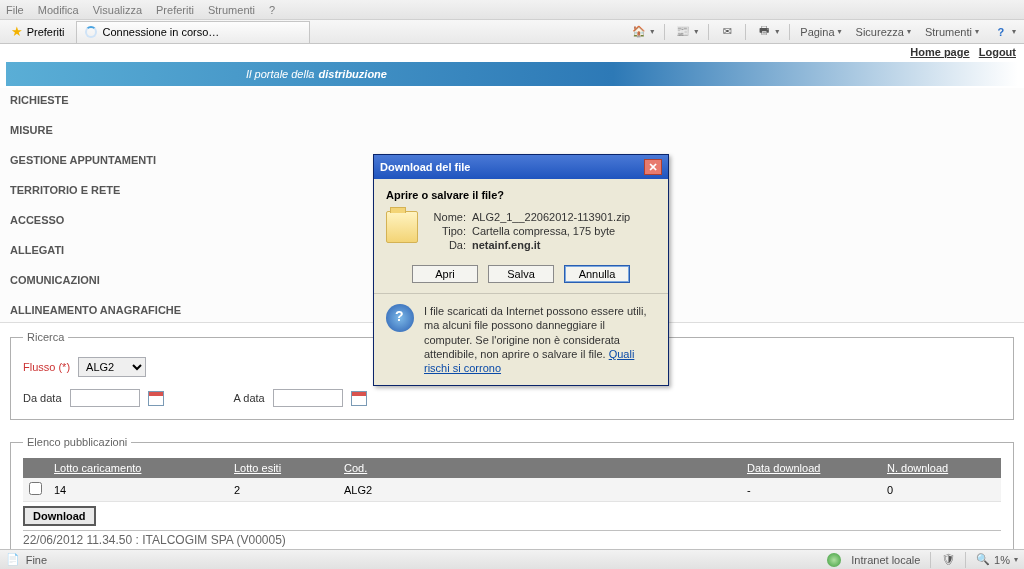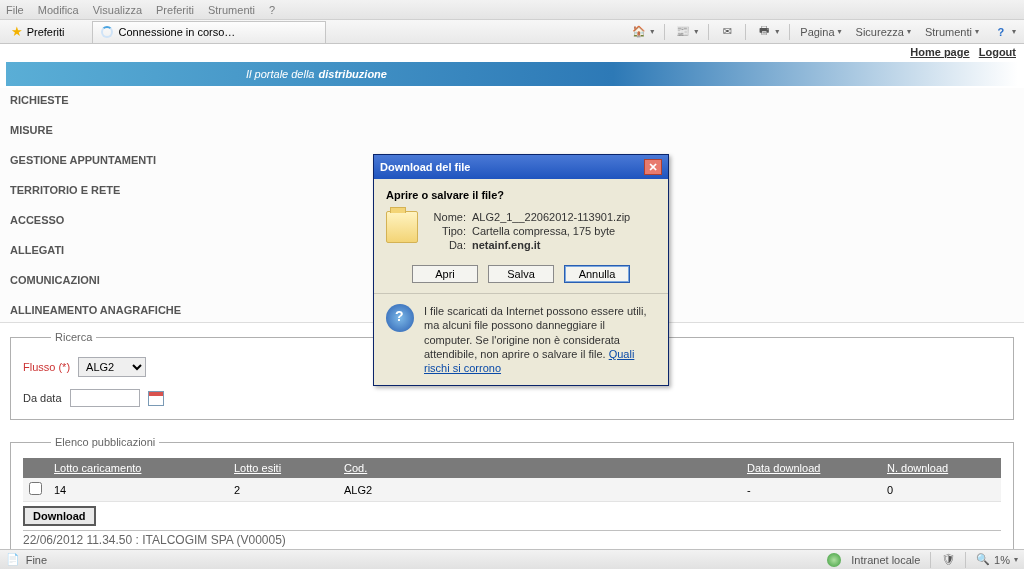--- a/index.html
+++ b/index.html
@@ -7,21 +7,21 @@
 
 
 .ie-menubar { height: 20px; background: linear-gradient(#f2f2f2,#e4e4e4); display: flex; align-items: center; padding: 0 6px; gap: 14px; color: #7a7a7a; border-bottom: 1px solid #d0d0d0; }
 .ie-menubar span { cursor: default; }
 
 
 .ie-tabrow { height: 24px; background: linear-gradient(#f7f7f7,#e9e9e9); display: flex; align-items: center; padding: 0 4px; border-bottom: 1px solid #c6c6c6; justify-content: space-between; }
 .ie-tabrow-left { display: flex; align-items: center; gap: 4px; }
 .fav-btn { display: flex; align-items: center; gap: 4px; padding: 2px 6px; border: 1px solid transparent; }
 .star { color: #f3b200; font-size: 13px; }
-.tab { display: flex; align-items: center; gap: 6px; border: 1px solid #c6c6c6; border-bottom: none; height: 22px; padding: 0 90px 0 8px; margin-left: 16px; background: linear-gradient(#fdfdfd,#ececec); }
+.tab { display: flex; align-items: center; gap: 6px; border: 1px solid #c6c6c6; border-bottom: none; height: 22px; padding: 0 90px 0 8px; margin-left: 0; background: linear-gradient(#fdfdfd,#ececec); }
 .spinner { width: 12px; height: 12px; border: 2px solid #cfe3f7; border-top-color: #4aa3e0; border-radius: 50%; }
 .ie-tabrow-right { display: flex; align-items: center; gap: 6px; color: #555; }
 .tool-group { display: flex; align-items: center; gap: 3px; padding: 0 4px; }
 .tool-icon { width: 16px; height: 16px; display: inline-flex; align-items: center; justify-content: center; }
 .caret { font-size: 8px; color: #666; }
 .sep { width: 1px; height: 16px; background: #c6c6c6; }
 
 
 .toplinks { text-align: right; padding: 2px 8px 0 0; color: #333; }
 .toplinks a { text-decoration: underline; color: #333; font-weight: bold; }
@@ -30,21 +30,21 @@
 .banner { height: 24px; background: linear-gradient(90deg,#5aaed6,#2d79b6 60%,#fff); color: #fff; display: flex; align-items: center; padding-left: 240px; font-style: italic; font-size: 13px; margin: 4px 6px 2px 6px; }
 .banner b { font-style: italic; font-weight: bold; margin-left: 4px; }
 
 
 .pmenu { display: flex; gap: 18px; padding: 6px 10px; border-bottom: 1px solid #ddd; background: #fcfcfc; flex-direction: column; }
 .pmenu span { font-weight: bold; color: #555; }
 
 
 .content-area { padding: 8px 10px; }
 fieldset { border: 1px solid #b0b0b0; padding: 10px 12px 12px 12px; margin-bottom: 16px; }
-legend { color: #666; padding: 0 4px; margin-left: 28px; }
+legend { color: #666; padding: 0 4px; }
 .search-row { display: flex; align-items: center; gap: 30px; padding-top: 4px; }
 .field { display: flex; align-items: center; gap: 8px; }
 .field label { color: #333; }
 .field label.req { color: #c33; }
 select, input[type=text] { border: 1px solid #abadb3; padding: 2px 3px; font-size: 11px; }
 .cal-icon { display: inline-block; width: 16px; height: 15px; background: #fff; border: 1px solid #7a9ab5; position: relative; }
 .cal-icon::before { content: ""; position: absolute; top: 0; left: 0; right: 0; height: 4px; background: #d9534f; }
 
 
 .tbl { width: 100%; border-collapse: collapse; }
@@ -176,20 +176,25 @@
       <div class="field">
         <label class="req">Flusso (*)</label>
         <select style="width:68px">
           <option>ALG2</option>
         </select>
       </div>
     </div>
     <div class="search-row" style="margin-top:8px">
       <div class="field">
         <label>Da data</label>
+        <input type="text" style="width: 70px;" value="">
+        <span class="cal-icon"></span>
+      </div>
+      <div class="field" style="margin-left:40px">
+        <label>A data</label>
         <input type="text" style="width: 70px;" value="">
         <span class="cal-icon"></span>
       </div>
     </div>
   </fieldset>
 
   <fieldset>
     <legend>Elenco pubblicazioni</legend>
     <table class="tbl">
       <thead>

